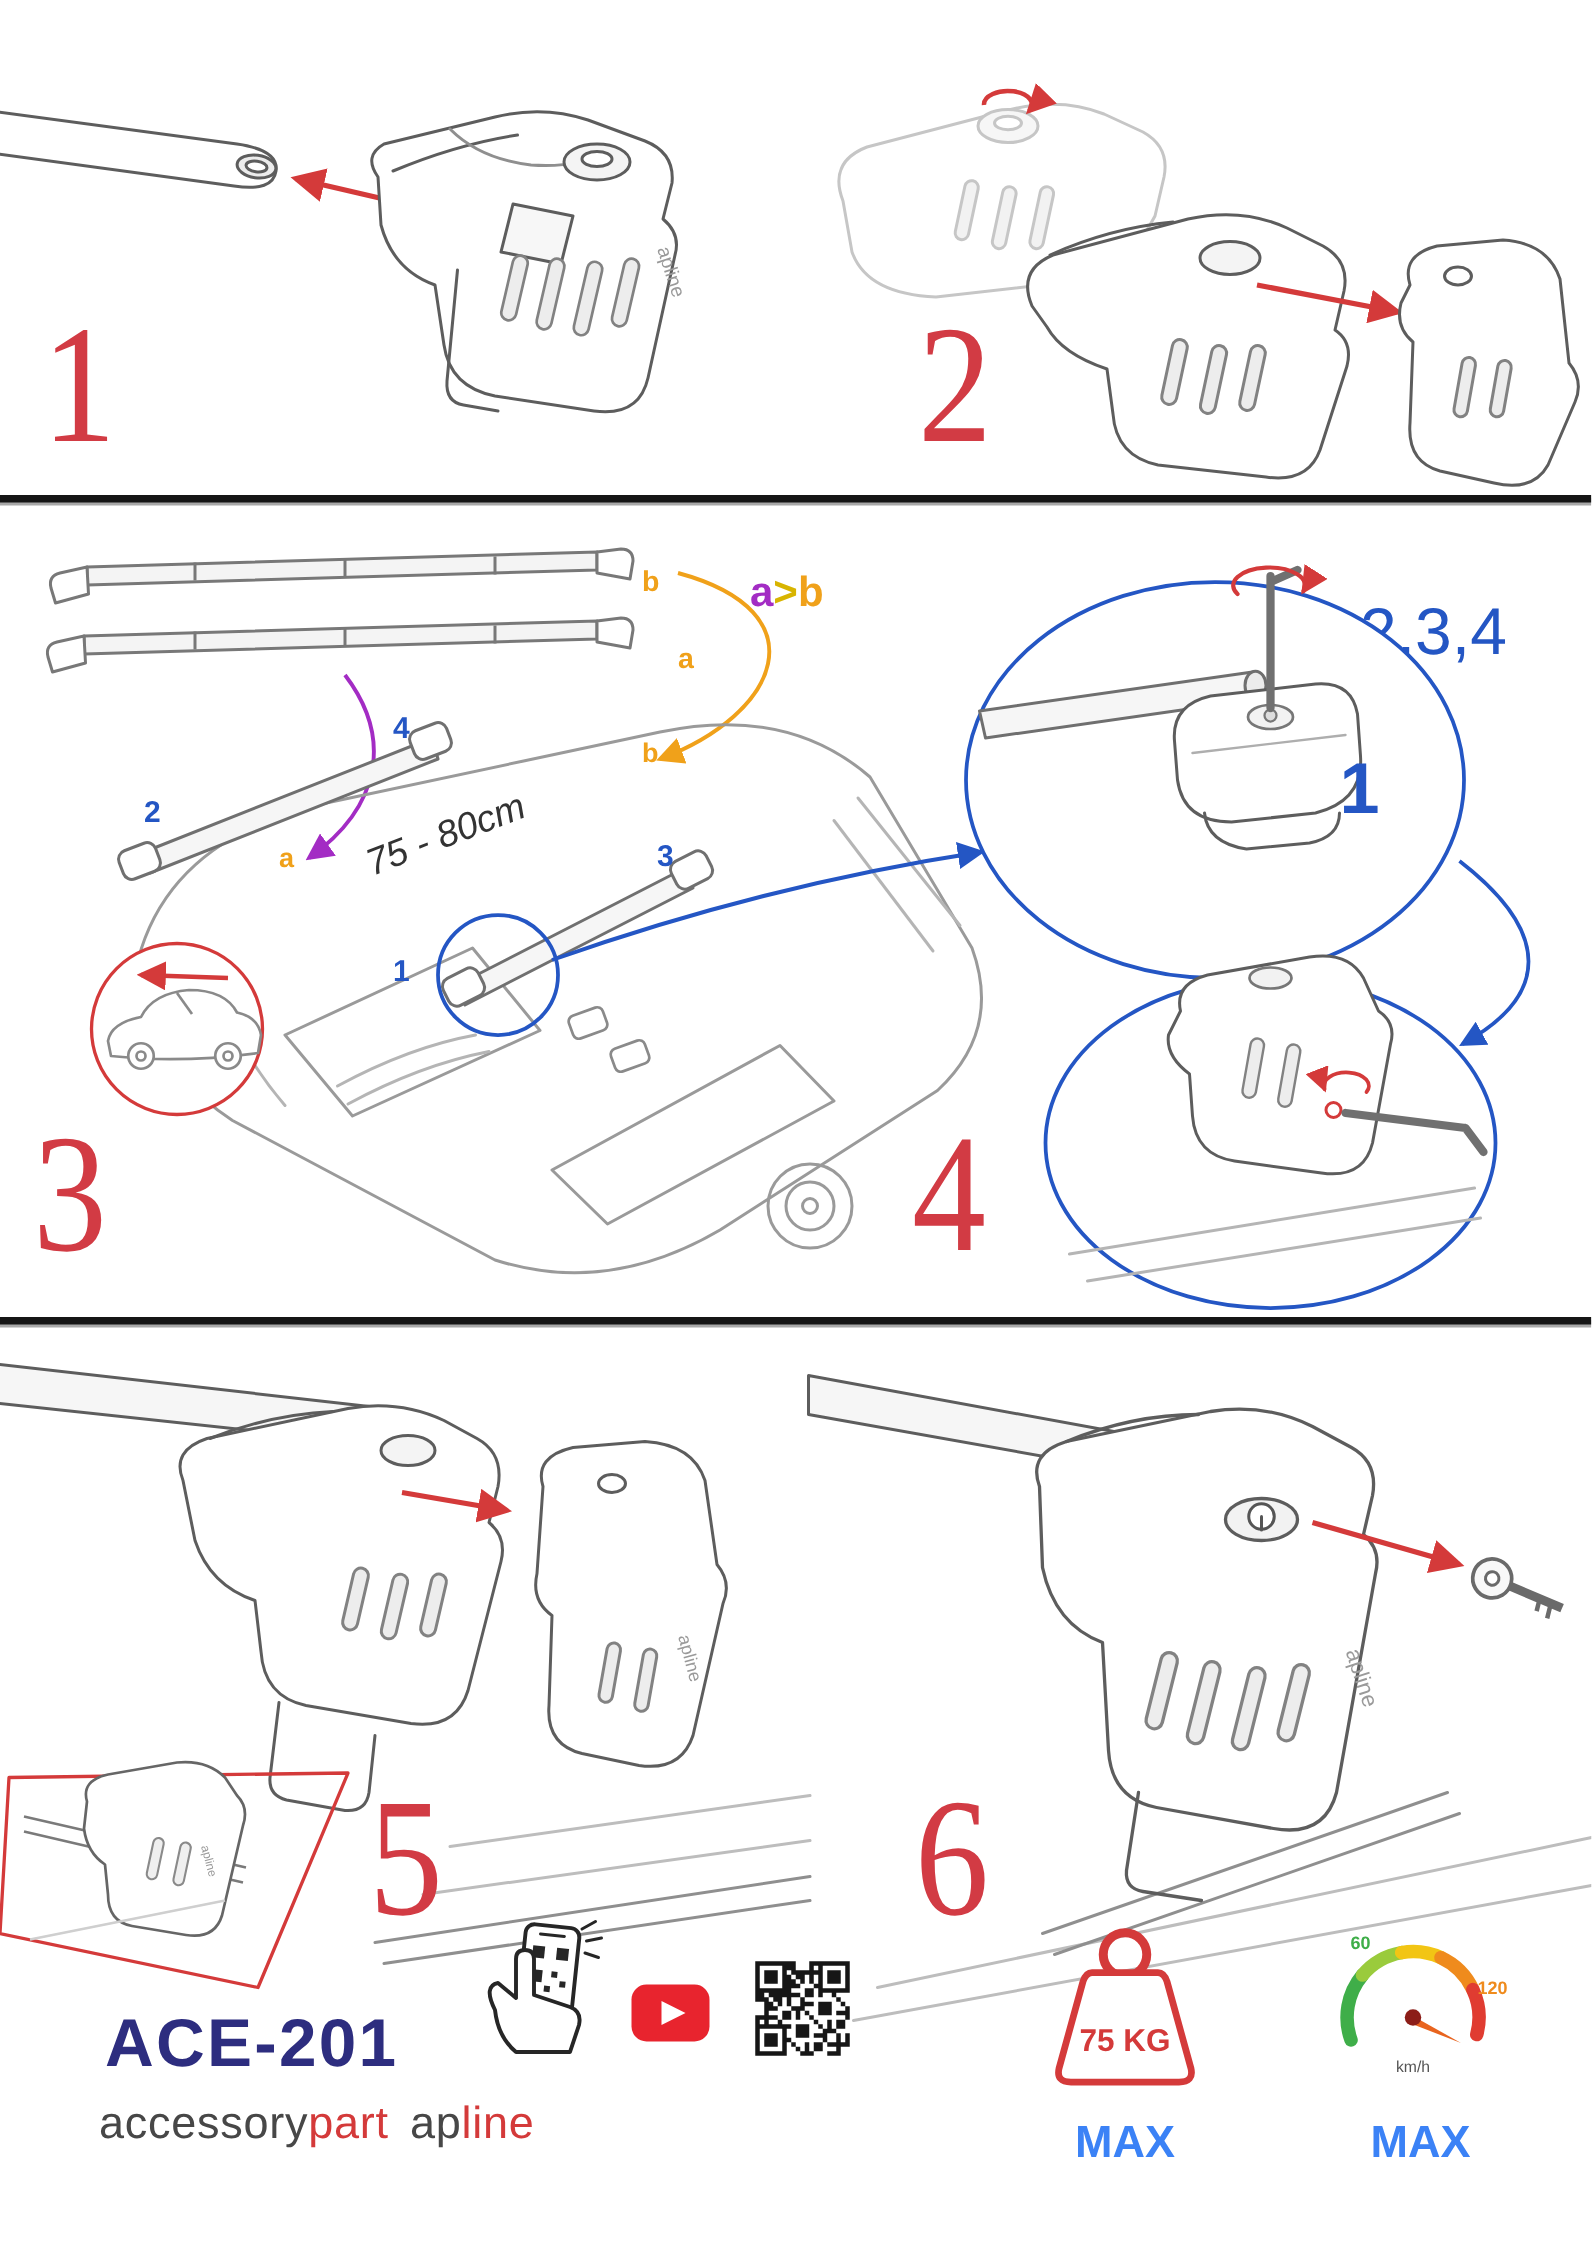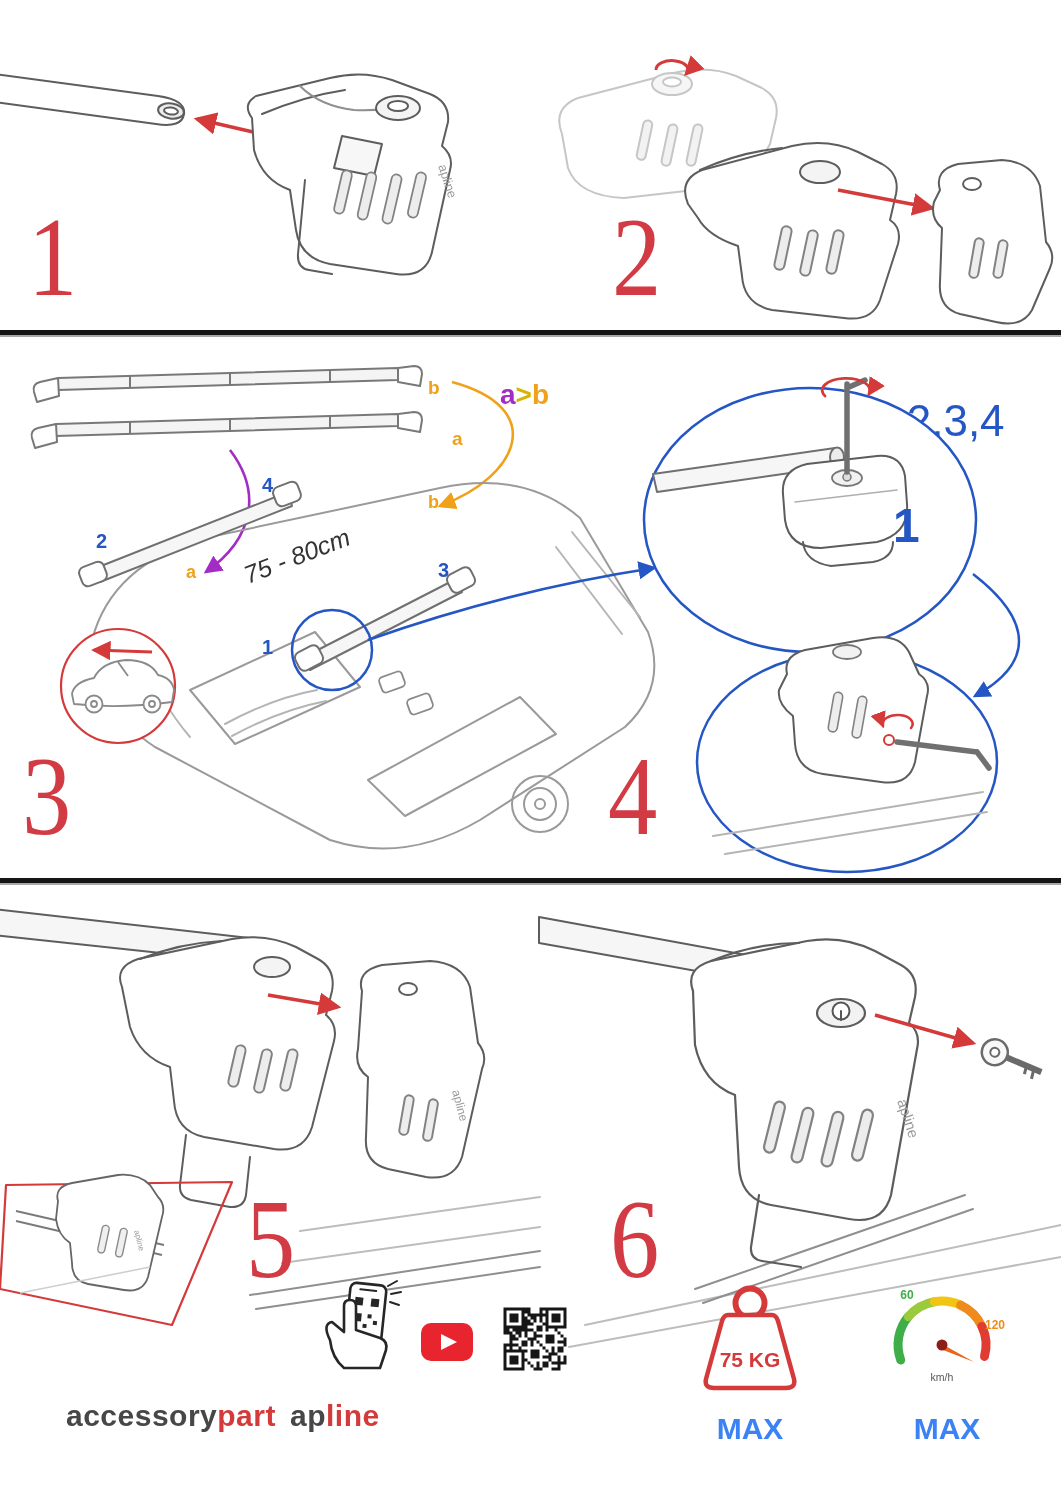--- a/index.html
+++ b/index.html
@@ -4,21 +4,21 @@
 <style>
   html,body{margin:0;padding:0;background:#ffffff;}
   .sheet{position:relative;width:1061px;height:1500px;background:#ffffff;overflow:hidden;
          font-family:"Liberation Sans",sans-serif;}
   .divider{position:absolute;left:0;width:1061px;height:5px;background:#151515;box-shadow:0 2px 0 #a8a8a8;}
   .step-num{position:absolute;font-family:"Liberation Serif",serif;color:#d23b44;
             font-size:112px;line-height:.8;transform:scaleX(.88);transform-origin:left top;}
   .model{position:absolute;left:70px;top:1336px;font-size:45px;font-weight:700;
          letter-spacing:1.5px;color:#2d2d7f;}
   .brandline{position:absolute;left:66px;top:1399px;font-size:30px;letter-spacing:.5px;
-             color:#474747;font-weight:700;}
+             color:#474747;font-weight:400;}
   .brandline .red{color:#d43a3a;}
   .brandline .gap{display:inline-block;width:14px;}
   .max{position:absolute;width:130px;text-align:center;font-size:30px;font-weight:700;color:#3b82f6;}
   svg{position:absolute;overflow:visible;}
   svg text{font-family:"Liberation Sans",sans-serif;}
 </style>
 </head>
 <body>
 
 <div class="sheet">
@@ -310,20 +310,21 @@
       <circle cx="448" cy="160" r="13" stroke-width="2.5"></circle>
       <circle cx="448" cy="160" r="4.5" fill="#ffffff" stroke-width="2"></circle>
       <path d="M460,162 L498,168" stroke-width="6" fill="none"></path>
       <path d="M490,168 L490,177 M482,167 L482,174" stroke-width="3" fill="none"></path>
     </g>
   </svg>
 
   <div class="step-num" style="left:246px;top:1195px">5</div>
   <div class="step-num" style="left:610px;top:1195px">6</div>
 
+  <div class="model">ACE-201</div>
   <div class="brandline">
     <span>accessory</span><span class="red">part</span><span class="gap"></span><span>ap</span><span class="red">line</span>
   </div>
 
   <svg style="left:318px;top:1280px" width="86" height="92" viewBox="0 0 86 92">
     <g stroke="#262626" stroke-width="2.6" fill="#ffffff" stroke-linejoin="round" stroke-linecap="round">
       <g transform="rotate(6 48 32)">
         <rect x="30" y="4" width="36" height="60" rx="6"></rect>
         <line x1="40" y1="10" x2="56" y2="10" stroke-width="2"></line>
         <g fill="#262626" stroke="none">

